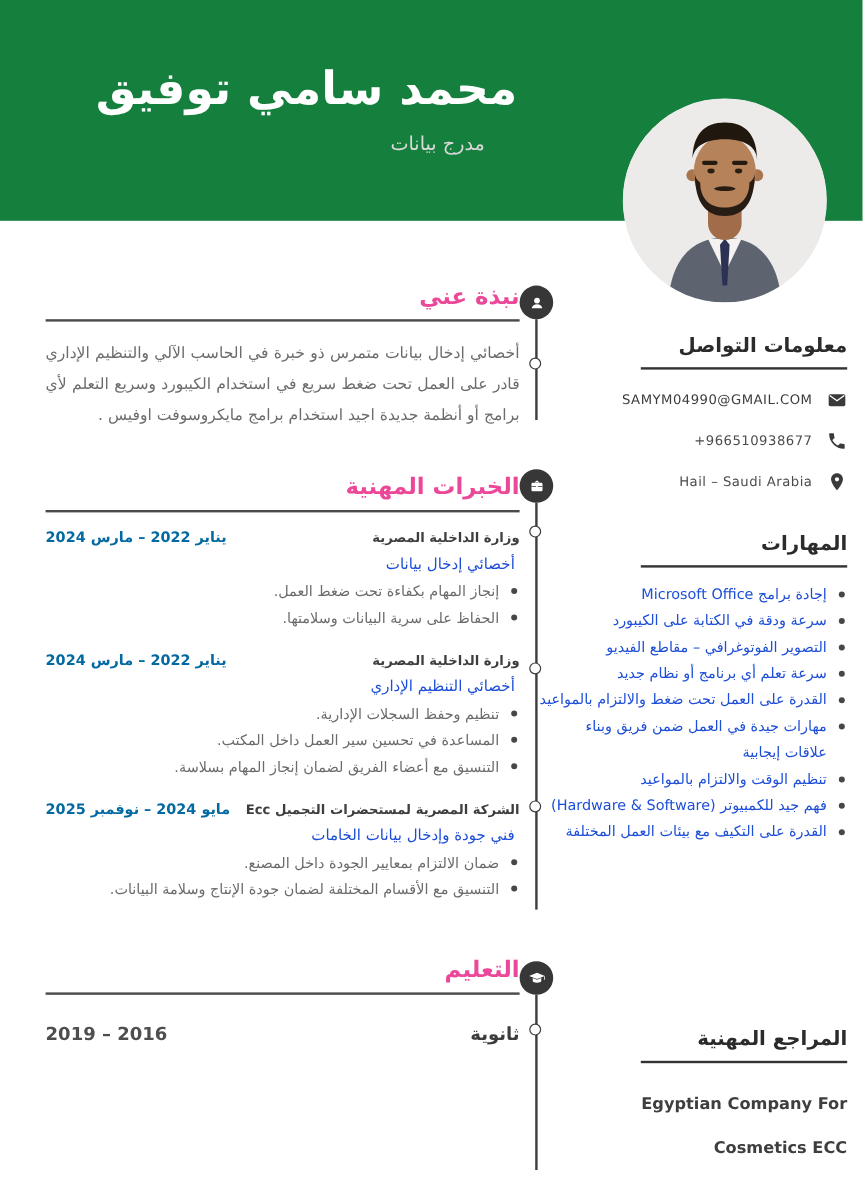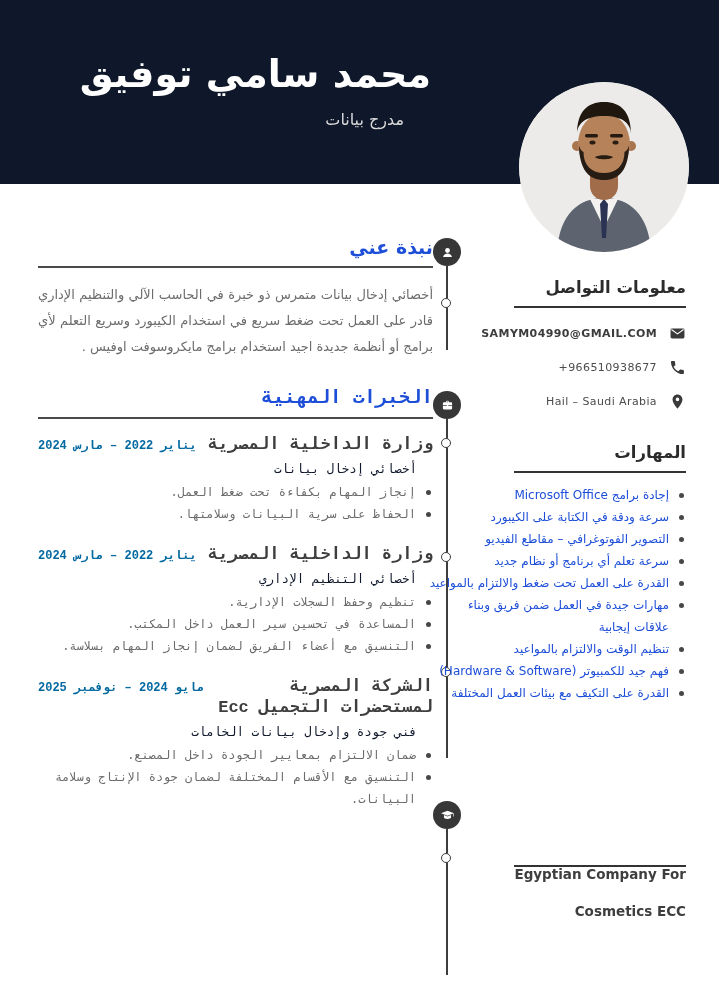--- a/index.html
+++ b/index.html
@@ -3,21 +3,21 @@
 <meta charset="utf-8">
 <style>
   * { margin:0; padding:0; box-sizing:border-box; }
   html,body { background:#fff; }
   .page {
     position:relative; width:719px; height:995px; background:#ffffff;
     font-family:"DejaVu Sans", sans-serif; overflow:hidden;
   }
 
   
-  .header { position:absolute; left:0; top:0; width:719px; height:184px; background:#0f172a; }
+  .header { position:absolute; left:0; top:0; width:719px; height:184px; background:#15803d; }
   .name {
     position:absolute; top:52px; right:288px; direction:rtl;
     color:#ffffff; font-size:38px; font-weight:bold; white-space:nowrap;
   }
   .job-title {
     position:absolute; top:110px; right:315px; direction:rtl;
     color:#d9d9d9; font-size:16px; white-space:nowrap;
   }
   .photo {
     position:absolute; left:519px; top:82px; width:170px; height:170px;
@@ -38,54 +38,54 @@
   .rail-icon svg { width:17px; height:17px; }
   .rail-dot {
     position:absolute; left:441px; width:10px; height:10px; border-radius:50%;
     background:#ffffff; border:1.6px solid #3d3d3d;
   }
   .dot-1 { top:298px; } .dot-2 { top:438px; } .dot-3 { top:552px; }
   .dot-4 { top:667px; } .dot-5 { top:853px; }
 
   
   .main-sec { position:absolute; left:38px; width:395px; direction:rtl; text-align:right; }
-  .sec-about { top:236px; } .sec-exp { top:385px;font-family:Liberation Mono, monospace; } .sec-edu { top:797px; }
-  .main-sec h2 { font-size:19px; font-weight:bold; color:#1d4ed8; }
+  .sec-about { top:236px; } .sec-exp { top:395px; } .sec-edu { top:797px; }
+  .main-sec h2 { font-size:19px; font-weight:bold; color:#ec4899; }
   .h-rule { margin-top:8px; height:1.6px; background:#4a4a4a; }
   .about-text {
     margin-top:14px; font-size:13px; color:#6c6c6c; line-height:26px; text-align:justify;
   }
   .job { margin-top:14px; margin-bottom:17px; }
   .job-head { display:flex; justify-content:space-between; align-items:baseline; }
-  .company { font-size:17px; font-weight:bold; color:#3e3e3e; }
+  .company { font-size:11px; font-weight:bold; color:#3e3e3e; }
   .date { font-size:12px; font-weight:bold; color:#0369a1; white-space:nowrap; }
-  .role { margin:7px 16px 5px; font-size:12.5px; color:#0f172a; }
+  .role { margin:7px 4px 5px; font-size:12.5px; color:#1d4ed8; }
   ul.dots { list-style:none; }
   ul.dots li { position:relative; padding-right:17px; font-size:12px; color:#6b6b6b; line-height:22px; }
   ul.dots li::before {
     content:""; position:absolute; right:2px; top:8.5px; width:5px; height:5px;
     border-radius:50%; background:#474747;
   }
   .edu-row { display:flex; justify-content:space-between; align-items:baseline; margin-top:24px; }
   .edu-name { font-size:15px; font-weight:600; color:#3c3c3c; }
   .edu-date { font-size:15px; font-weight:600; color:#4e4e4e; }
 
   
-  .side-sec { position:absolute; left:446px; width:240px; direction:rtl; text-align:right; }
+  .side-sec { position:absolute; left:466px; width:240px; direction:rtl; text-align:right; }
   .sec-contact { top:278px; } .sec-skills { top:443px; } .sec-langs { top:702px; } .sec-refs { top:856px; }
   .side-sec h3 { font-size:16.5px; font-weight:bold; color:#2b2b2b; }
   .s-rule { margin-top:9px; width:172px; height:2px; background:#333333; }
   .c-row { margin-top:17px; display:flex; align-items:center; gap:12px; }
   .c-row svg { width:17px; height:17px; flex:0 0 auto; }
   .c-val { font-size:11px; letter-spacing:.4px; color:#4c4c4c; direction:ltr; }
-  .c-val.strong { font-weight:bold; color:#3c3c3c; }
+  .c-val.strong { font-weight:normal; color:#3c3c3c; }
   .side-sec ul.dots { margin-top:11px; }
   .side-sec ul.dots li { font-size:12px; color:#1d4ed8; line-height:22px; }
   .skill-nowrap { white-space:nowrap; }
-  .ref-line { margin-top:1px; font-size:13.5px; font-weight:bold; color:#3e3e3e; line-height:12px; }
+  .ref-line { margin-top:28px; font-size:13.5px; font-weight:bold; color:#3e3e3e; line-height:12px; }
   .ref-line + .ref-line { margin-top:25px; }
 </style>
 </head>
 <body>
 
 <div class="page">
 
   <div class="header">
     <div class="name">محمد سامي توفيق</div>
     <div class="job-title">مدرج بيانات</div>
@@ -183,20 +183,28 @@
         <span class="date">مايو 2024 – نوفمبر 2025</span>
       </div>
       <div class="role">فني جودة وإدخال بيانات الخامات</div>
       <ul class="dots">
         <li>ضمان الالتزام بمعايير الجودة داخل المصنع.</li>
         <li>التنسيق مع الأقسام المختلفة لضمان جودة الإنتاج وسلامة البيانات.</li>
       </ul>
     </div>
   </div>
 
+  <div class="main-sec sec-edu">
+    <h2>التعليم</h2>
+    <div class="h-rule"></div>
+    <div class="edu-row">
+      <span class="edu-name">ثانوية</span>
+      <span class="edu-date">2016 – 2019</span>
+    </div>
+  </div>
 
   <div class="side-sec sec-contact">
     <h3>معلومات التواصل</h3>
     <div class="s-rule"></div>
     <div class="c-row">
       <svg viewBox="0 0 24 24">
           <rect x="2.2" y="5" width="19.6" height="14" rx="2" fill="#3a3a3a"></rect>
           <path d="M3.4 6.4l8.6 6.2 8.6-6.2" stroke="#fff" stroke-width="1.6" fill="none"></path>
         </svg>
       <span class="c-val strong">SAMYM04990@GMAIL.COM</span>
@@ -226,18 +234,19 @@
       <li class="skill-nowrap">القدرة على العمل تحت ضغط والالتزام بالمواعيد</li>
       <li>مهارات جيدة في العمل ضمن فريق وبناء علاقات إيجابية</li>
       <li>تنظيم الوقت والالتزام بالمواعيد</li>
       <li class="skill-nowrap">فهم جيد للكمبيوتر (Hardware &amp; Software)</li>
       <li>القدرة على التكيف مع بيئات العمل المختلفة</li>
     </ul>
   </div>
 
 
   <div class="side-sec sec-refs">
+    <h3>المراجع المهنية</h3>
     <div class="s-rule"></div>
     <div class="ref-line">Egyptian Company For</div>
     <div class="ref-line">Cosmetics ECC</div>
   </div>
 
 </div>
 
 </body></html>

